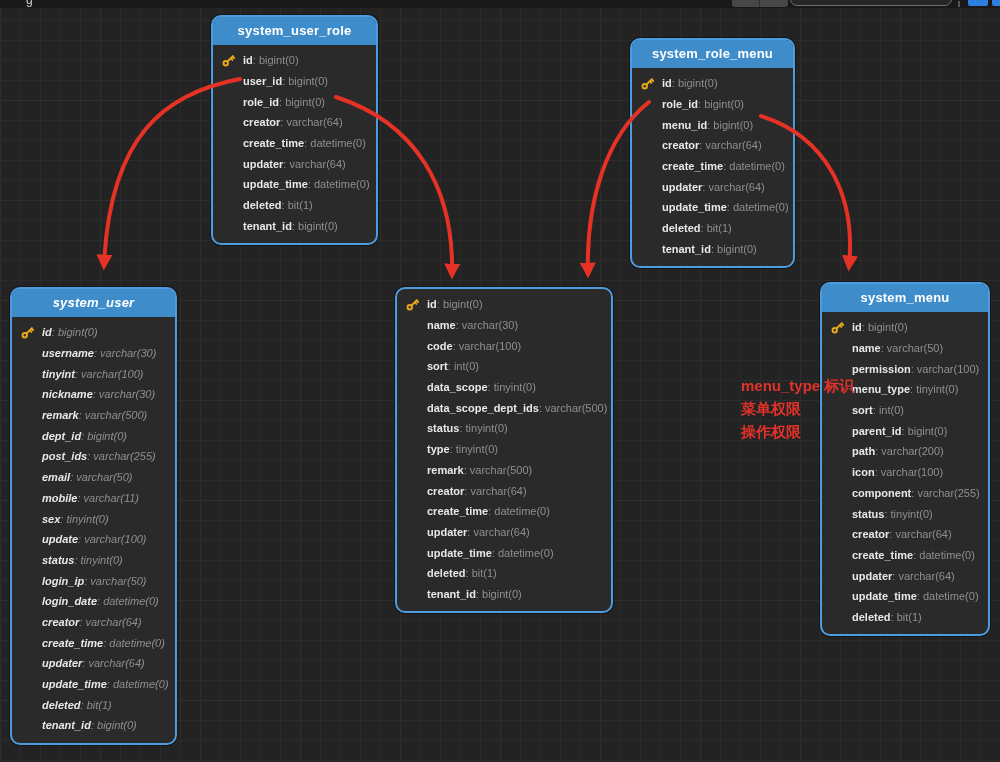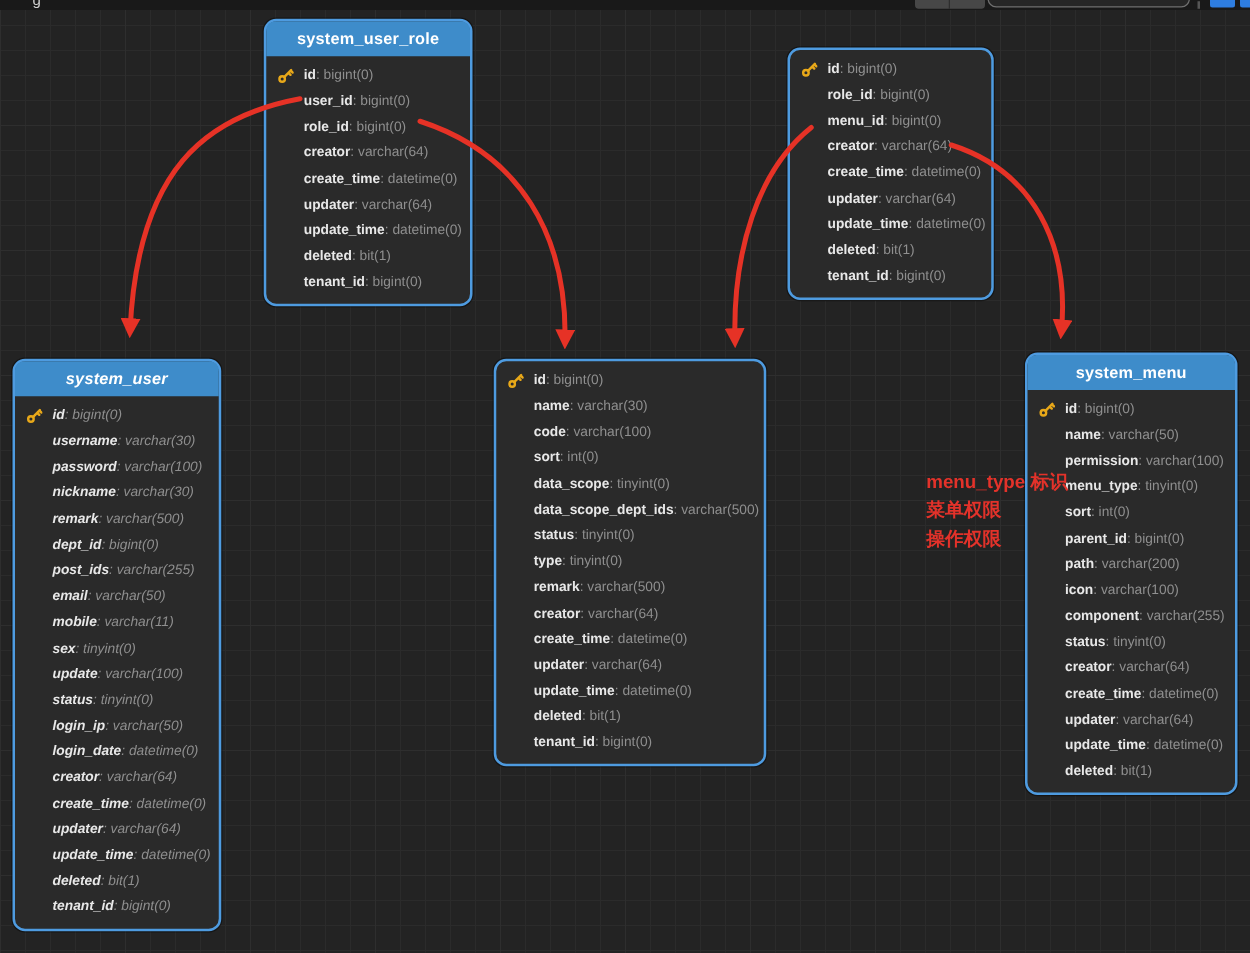--- a/index.html
+++ b/index.html
@@ -131,20 +131,21 @@
             <span class="field-name">deleted</span>
             <span class="field-type">: bit(1)</span>
           </div>
           <div class="field-row">
             <span class="field-name">tenant_id</span>
             <span class="field-type">: bigint(0)</span>
           </div>
         </div>
       </div>
       <div class="tbl t-system_role_menu">
+        <div class="tbl-header">system_role_menu</div>
         <div class="tbl-body">
           <div class="field-row">
             <svg viewBox="0 0 16 16" class="key-icon">
               <g stroke="#e8a819" stroke-width="2.4" fill="none" stroke-linecap="round">
                 <circle cx="4.6" cy="11.4" r="2.7"></circle>
                 <path d="M6.8 9.2 L13.4 2.6 M10.8 5.2 L12.8 7.2 M13 3 L15 5"></path>
               </g>
             </svg>
             <span class="field-name">id</span>
             <span class="field-type">: bigint(0)</span>
@@ -194,21 +195,21 @@
               </g>
             </svg>
             <span class="field-name">id</span>
             <span class="field-type">: bigint(0)</span>
           </div>
           <div class="field-row">
             <span class="field-name">username</span>
             <span class="field-type">: varchar(30)</span>
           </div>
           <div class="field-row">
-            <span class="field-name">password</span>
+            <span class="field-name">tinyint</span>
             <span class="field-type">: varchar(100)</span>
           </div>
           <div class="field-row">
             <span class="field-name">nickname</span>
             <span class="field-type">: varchar(30)</span>
           </div>
           <div class="field-row">
             <span class="field-name">remark</span>
             <span class="field-type">: varchar(500)</span>
           </div>

